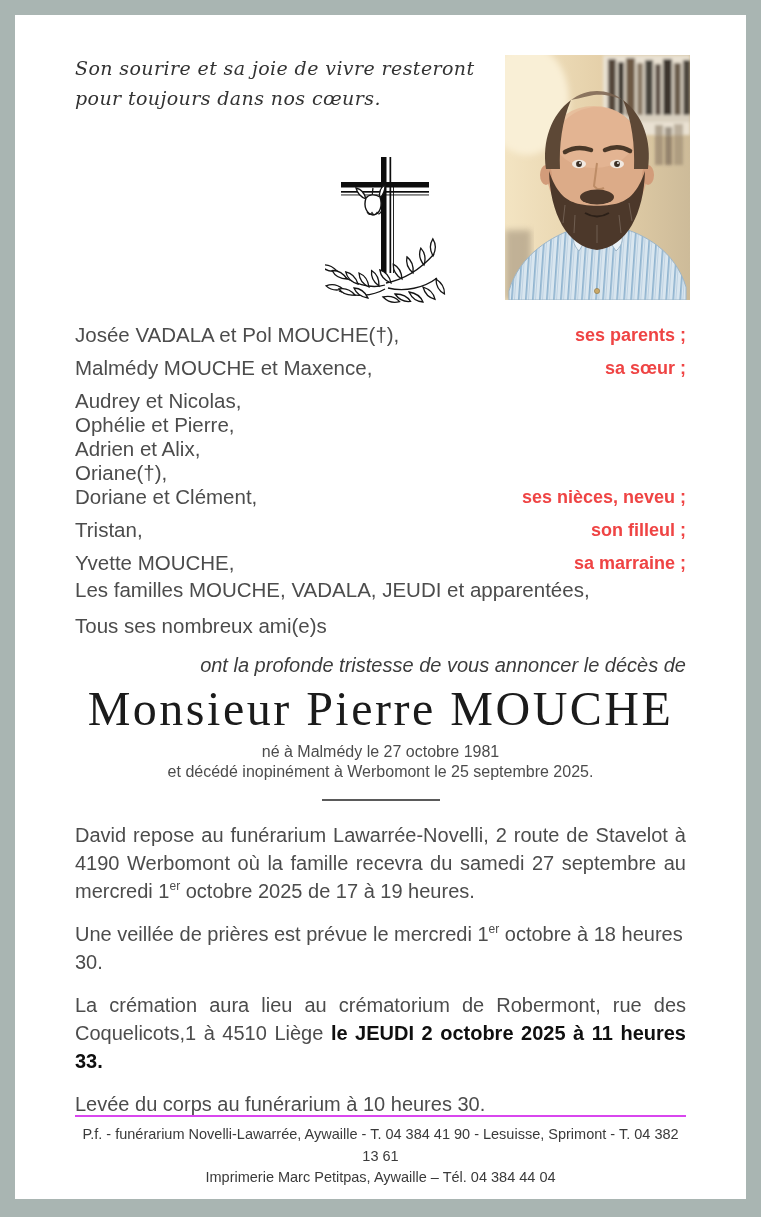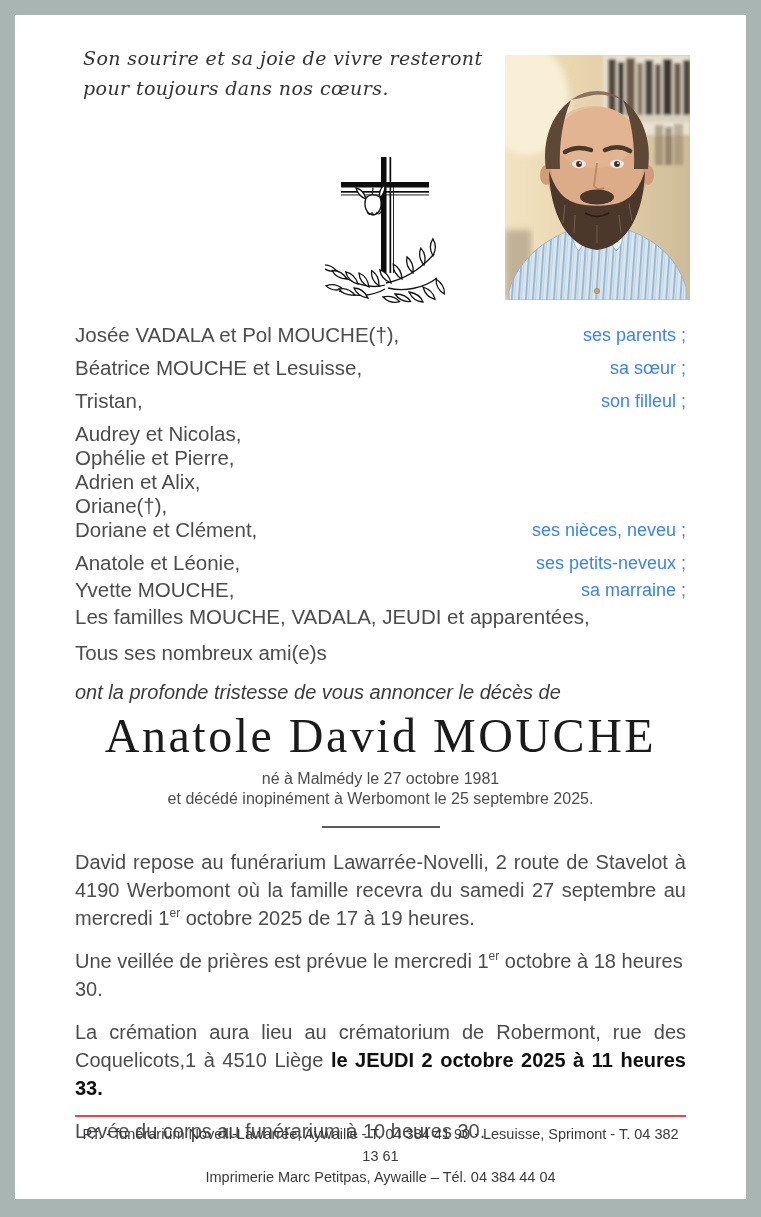--- a/index.html
+++ b/index.html
@@ -12,27 +12,26 @@
   }
   .page {
     position:absolute; left:15px; top:15px; right:15px; bottom:18px;
     background:#ffffff;
     box-sizing:border-box;
     padding:0 60px;
   }
   
   .header { position:relative; height:296px; }
   .quote {
-    position:absolute; top:28px; left:0;
+    position:absolute; top:38px; left:0;
     font-family:"DejaVu Serif", serif;
     font-style:italic;
     font-size:19px; line-height:1.6;
     color:#333333; letter-spacing:.4px;
     white-space:nowrap;
-    margin-left:8px;
   }
   .photo {
     position:absolute; top:40px; right:-4px;
     width:185px; height:245px; display:block;
   }
   .cross {
     position:absolute; top:138px; left:250px;
     width:122px; height:154px; display:block;
   }
   
@@ -40,27 +39,27 @@
   .family-row {
     display:flex; justify-content:space-between; align-items:flex-end;
     margin-bottom:9px;
     gap:44px;
   }
   .family-row.tight { margin-bottom:3px; }
   .family-row.wide  { margin-bottom:12px; }
   .names { font-size:20.5px; color:#4c4c4c; line-height:1.17; }
   .names div { margin:0; }
   .relation {
-    font-size:18px; font-weight:normal; color:#3b82f6;
+    font-size:18px; font-weight:bold; color:#ef4444;
     white-space:nowrap; padding-bottom:1px;
   }
   
   .announcement {
     margin-top:16px;
-    text-align:left; font-style:italic;
+    text-align:right; font-style:italic;
     font-size:20px; color:#3c3c3c;
   }
   .deceased-name {
     margin-top:6px;
     text-align:center;
     font-family:"Liberation Serif", serif;
     font-size:48px; letter-spacing:2.5px;
     color:#1b1b1b; line-height:1.1;
   }
   .dates {
@@ -76,21 +75,21 @@
   .para {
     font-size:20px; color:#4c4c4c; line-height:1.42;
     margin:0 0 14px 0;
   }
   .para.justify { text-align:justify; }
   .para sup { font-size:60%; line-height:0; }
   .para b { color:#0f0f0f; }
   
   .footer {
     position:absolute; left:60px; right:60px; bottom:10px;
-    border-top:2px solid #ef4444;
+    border-top:2px solid #d946ef;
     padding-top:7px;
     text-align:center;
     font-size:14.5px; color:#3a3a3a; line-height:1.5;
   }
 </style>
 </head>
 <body>
 
 <div class="page">
 
@@ -233,52 +232,46 @@
 
     <div class="family-row">
       <div class="names">
           <div>Josée VADALA et Pol MOUCHE(†),</div>
         </div>
       <div class="relation">ses parents ;</div>
     </div>
 
     <div class="family-row">
       <div class="names">
-          <div>Béatrice MOUCHE et Lesuisse,</div>
+          <div>Malmédy MOUCHE et Maxence,</div>
         </div>
       <div class="relation">sa sœur ;</div>
-    </div>
-
-    <div class="family-row">
-      <div class="names">
-          <div>Tristan,</div>
-        </div>
-      <div class="relation">son filleul ;</div>
     </div>
 
     <div class="family-row">
       <div class="names">
         <div>Audrey et Nicolas,</div>
         <div>Ophélie et Pierre,</div>
         <div>Adrien et Alix,</div>
         <div>Oriane(†),</div>
         <div>Doriane et Clément,</div>
       </div>
       <div class="relation">ses nièces, neveu ;</div>
     </div>
 
+    <div class="family-row">
+      <div class="names">
+          <div>Tristan,</div>
+        </div>
+      <div class="relation">son filleul ;</div>
+    </div>
+
+
     <div class="family-row tight">
       <div class="names">
-          <div>Anatole et Léonie,</div>
-        </div>
-      <div class="relation">ses petits-neveux ;</div>
-    </div>
-
-    <div class="family-row tight">
-      <div class="names">
           <div>Yvette MOUCHE,</div>
         </div>
       <div class="relation">sa marraine ;</div>
     </div>
 
 
     <div class="family-row wide">
       <div class="names">
           <div>Les familles MOUCHE, VADALA, JEUDI et apparentées,</div>
         </div>
@@ -288,21 +281,21 @@
     <div class="family-row">
       <div class="names">
           <div>Tous ses nombreux ami(e)s</div>
         </div>
       <div class="relation"></div>
     </div>
   </div>
 
   <div class="announcement">ont la profonde tristesse de vous annoncer le décès de</div>
 
-  <div class="deceased-name">Anatole David MOUCHE</div>
+  <div class="deceased-name">Monsieur Pierre MOUCHE</div>
 
   <div class="dates">
     <div>né à Malmédy le 27 octobre 1981</div>
     <div>et décédé inopinément à Werbomont le 25 septembre 2025.</div>
   </div>
 
   <div class="divider"></div>
 
   <p class="para justify"><span>David repose au funérarium Lawarrée-Novelli, 2 route de Stavelot à 4190 Werbomont où la famille recevra du samedi 27 septembre au mercredi 1</span><sup>er</sup><span> octobre 2025 de 17 à 19 heures.</span></p>
 

